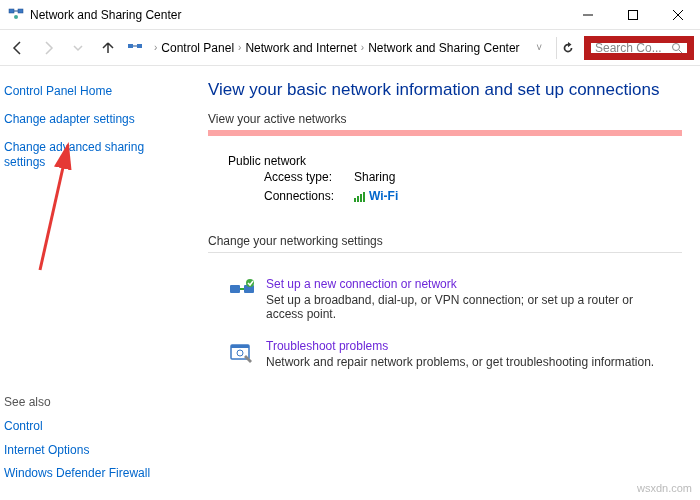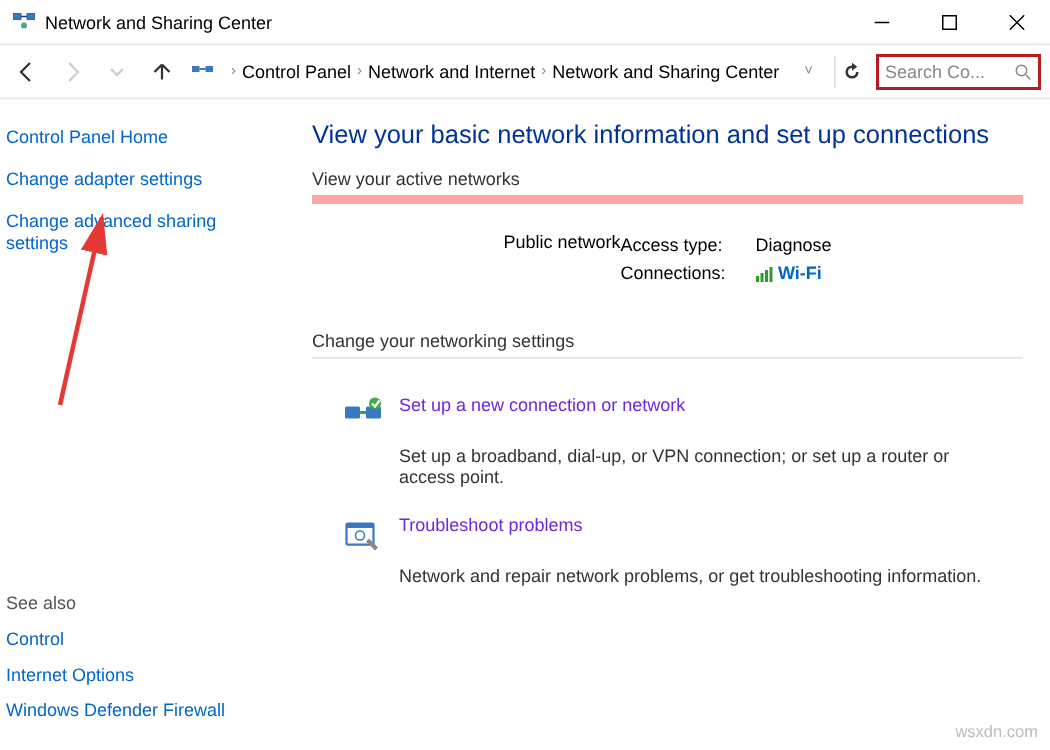--- a/index.html
+++ b/index.html
@@ -12,42 +12,42 @@
     .tb-btn svg { width: 10px; height: 10px; }
     .nav-row { height: 36px; display: flex; align-items: center; padding: 0 6px; gap: 6px; border-bottom: 1px solid #e5e5e5; }
     .nav-arrow { width: 24px; height: 24px; display: flex; align-items: center; justify-content: center; color: #555; }
     .nav-arrow.disabled { color: #ccc; }
     .nav-up { color: #555; }
     .addr-icon { width: 18px; height: 18px; display: flex; align-items: center; justify-content: center; }
     .breadcrumb { display: flex; align-items: center; gap: 4px; flex: 1; padding: 0 4px; }
     .crumb { color: #000; font-size: 12px; white-space: nowrap; }
     .crumb-sep { color: #888; font-size: 10px; }
     .refresh { width: 22px; height: 22px; display: flex; align-items: center; justify-content: center; border-left: 1px solid #ddd; margin-left: 4px; }
-    .search { width: 110px; height: 24px; border: 2px solid #b91c1c; display: flex; align-items: center; padding: 0 4px; gap: 4px; color: #888; }
+    .search { width: 110px; height: 24px; border: 7px solid #b91c1c; display: flex; align-items: center; padding: 0 4px; gap: 4px; color: #888; }
     .content-area { display: flex; height: calc(500px - 66px); }
     .sidebar { width: 190px; padding: 14px 4px; display: flex; flex-direction: column; }
     .side-link { color: #0066cc; font-size: 12px; padding: 4px 0; cursor: pointer; line-height: 1.3; }
     .side-home { color: #0066cc; font-size: 12px; padding: 4px 0 10px 0; }
     .side-gap { margin-top: 4px; }
     .see-also { margin-top: auto; color: #555; font-size: 12px; padding-bottom: 6px; }
     .main { flex: 1; padding: 14px 18px; }
     .page-title { color: #003399; font-size: 17px; font-weight: 400; margin-bottom: 12px; }
     .section-head { color: #333; font-size: 12px; border-bottom: 6px solid #fca5a5; padding-bottom: 4px; margin-bottom: 12px; }
-    .active-net { display: flex; justify-content: center; padding: 6px 20px 18px 20px; }
+    .active-net { display: flex; justify-content: space-between; padding: 6px 20px 18px 20px; flex-direction: column; }
     .net-name { font-size: 12px; }
     .net-info { font-size: 12px; }
     .net-row { display: flex; gap: 10px; align-items: center; line-height: 1.6; }
-    .net-label { width: 80px; }
+    .net-label { width: 80px; margin-left: 36px; }
     .net-val { color: #0066cc; display: inline-flex; align-items: center; gap: 4px; font-weight: bold; }
     .nc-section-head { color: #333; font-size: 12px; border-bottom: 1px solid #e0e0e0; padding-bottom: 4px; margin-top: 10px; margin-bottom: 20px; }
     .nc-item { display: flex; gap: 10px; padding: 4px 20px 14px 20px; }
     .nc-icon { width: 28px; height: 28px; flex-shrink: 0; }
     .nc-text { }
     .nc-link { color: #6d28d9; font-size: 12px; }
-    .nc-desc { color: #333; font-size: 12px; margin-top: 20px; }
+    .nc-desc { color: #333; font-size: 12px; margin-top: 2px; }
     .wifi-bars { display: inline-flex; align-items: flex-end; gap: 1px; }
     .wifi-bars span { width: 2px; background: #2a9d2a; }
     .arrow-annotation { position: absolute; left: 30px; top: 140px; pointer-events: none; }
     .watermark { position: absolute; right: 8px; bottom: 6px; font-size: 11px; color: #bbb; }
   </style>
 </head>
 <body>
 
 <div class="titlebar">
   <div class="titlebar-left">
@@ -146,21 +146,21 @@
   </div>
 
   <div class="main">
     <div class="page-title">View your basic network information and set up connections</div>
     <div class="section-head">View your active networks</div>
     <div class="active-net">
       <div class="net-name">Public network</div>
       <div class="net-info">
         <div class="net-row">
           <span class="net-label">Access type:</span>
-          <span>Diagnose</span>
+          <span>Sharing</span>
         </div>
         <div class="net-row">
           <span class="net-label">Connections:</span>
           <span class="net-val">
             <span class="wifi-bars">
               <span style="height:4px;"></span>
                 <span style="height:6px;"></span>
                 <span style="height:8px;"></span>
                 <span style="height:10px;"></span>
             </span>

